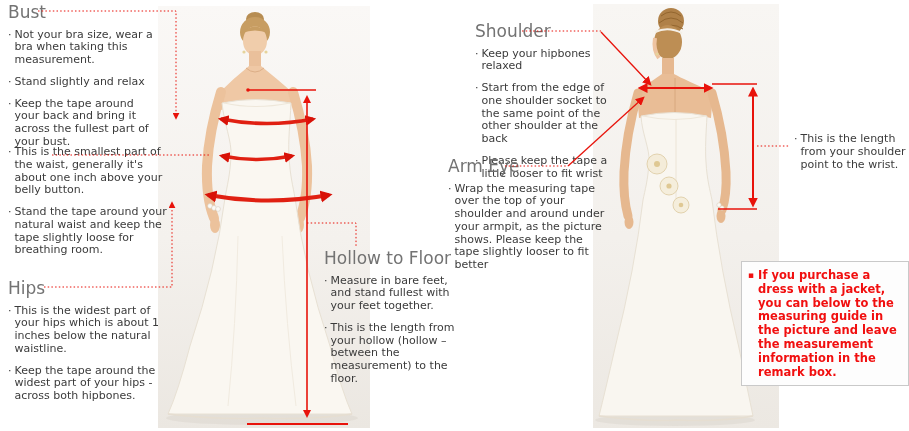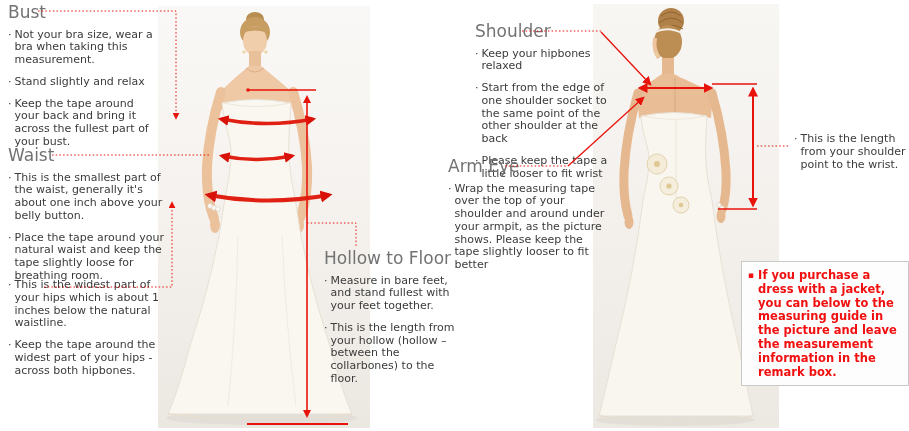--- a/index.html
+++ b/index.html
@@ -128,51 +128,51 @@
         <span class="dot">·</span>
         <span>Stand slightly and relax</span>
       </div>
     <div class="item">
         <span class="dot">·</span>
         <span>Keep the tape around your back and bring it across the fullest part of your bust.</span>
       </div>
   </div>
 
   <div class="sect" style="left:8px;top:146px;width:160px;">
-    <div class="sect-title">Waist</div>
     <div class="item">
         <span class="dot">·</span>
         <span>This is the smallest part of the waist, generally it's about one inch above your belly button.</span>
       </div>
     <div class="item">
         <span class="dot">·</span>
-        <span>Place the tape around your natural waist and keep the tape slightly loose for breathing room.</span>
+        <span>Stand the tape around your natural waist and keep the tape slightly loose for breathing room.</span>
       </div>
   </div>
 
   <div class="sect" style="left:8px;top:279px;width:158px;">
+    <div class="sect-title">Hips</div>
     <div class="item">
         <span class="dot">·</span>
         <span>This is the widest part of your hips which is about 1 inches below the natural waistline.</span>
       </div>
     <div class="item">
         <span class="dot">·</span>
         <span>Keep the tape around the widest part of your hips - across both hipbones.</span>
       </div>
   </div>
 
   <div class="sect" style="left:324px;top:249px;width:140px;">
     <div class="sect-title">Hollow to Floor</div>
     <div class="item">
         <span class="dot">·</span>
         <span>Measure in bare feet, and stand fullest with your feet together.</span>
       </div>
     <div class="item">
         <span class="dot">·</span>
-        <span>This is the length from your hollow (hollow – between the collarbones) to the floor.</span>
+        <span>This is the length from your hollow (hollow – between the measurement) to the floor.</span>
       </div>
   </div>
 
   <div class="sect" style="left:455px;top:22px;width:152px;margin-left:20px;">
     <div class="sect-title">Shoulder</div>
     <div class="item">
         <span class="dot">·</span>
         <span>Keep your hipbones relaxed</span>
       </div>
     <div class="item">

